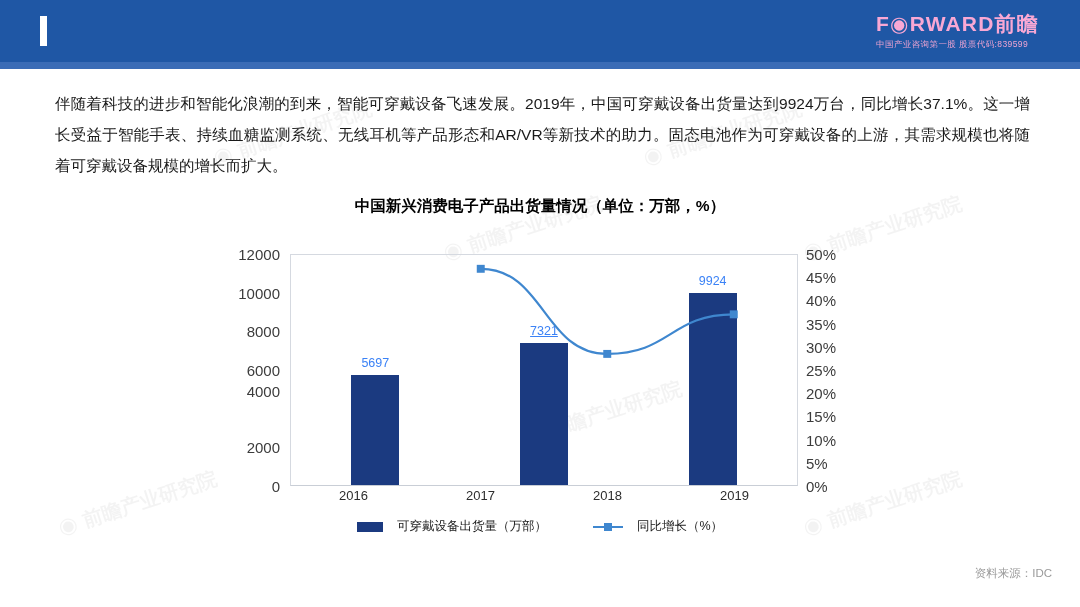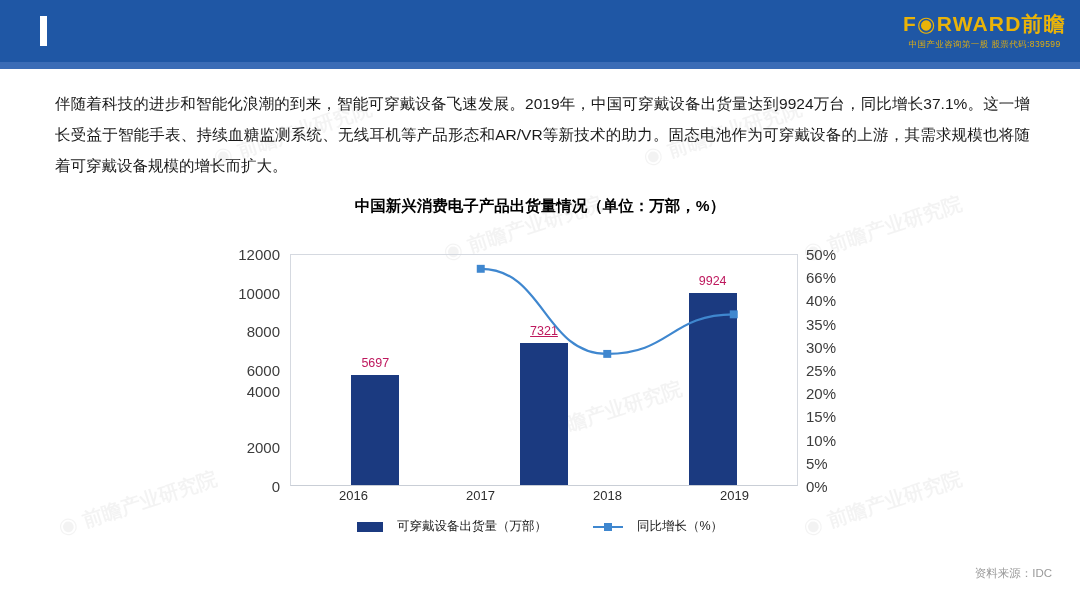--- a/index.html
+++ b/index.html
@@ -41,24 +41,24 @@
     flex: none;
   }
   .header-title {
     color: #ffffff;
     font-size: 22px;
     letter-spacing: 1px;
     white-space: nowrap;
   }
   .logo-block {
     position: absolute;
-    right: 14px;
+    right: 41px;
     top: 12px;
-    text-align: center;
-    color: #eab308;
+    text-align: left;
+    color: #f9a8d4;
   }
   .logo-main {
     font-size: 21px;
     font-weight: bold;
     letter-spacing: 1.2px;
     line-height: 24px;
   }
   .logo-sub {
     font-size: 8.5px;
     letter-spacing: 0.4px;
@@ -157,21 +157,21 @@
   .bar {
     width: 48px;
     background: #1b3a80;
   }
   .bar-label {
     position: absolute;
     left: 0;
     width: 100%;
     text-align: center;
     font-size: 12.5px;
-    color: #be185d;
+    color: #3b82f6;
   }
   .line-svg {
     position: absolute;
     left: 0; top: 0;
     width: 100%;
     height: 100%;
     overflow: visible;
   }
   .x-axis {
     position: absolute;
@@ -277,21 +277,21 @@
         <div class="ytick" style="top: 38.6667px;">10000</div>
         <div class="ytick" style="top: 77.3333px; margin-left: 28px;">8000</div>
         <div class="ytick" style="top: 116px;">6000</div>
         <div class="ytick" style="top: 137px;">4000</div>
         <div class="ytick" style="top: 193.333px;">2000</div>
         <div class="ytick" style="top: 232px;">0</div>
       </div>
 
     <div class="y-right" id="yright">
         <div class="ytick" style="top: 0px; text-align: center;">50%</div>
-        <div class="ytick" style="top: 23.2px;">66%</div>
+        <div class="ytick" style="top: 23.2px;">45%</div>
         <div class="ytick" style="top: 46.4px;">40%</div>
         <div class="ytick" style="top: 69.6px;">35%</div>
         <div class="ytick" style="top: 92.8px;">30%</div>
         <div class="ytick" style="top: 116px;">25%</div>
         <div class="ytick" style="top: 139.2px;">20%</div>
         <div class="ytick" style="top: 162.4px;">15%</div>
         <div class="ytick" style="top: 185.6px;">10%</div>
         <div class="ytick" style="top: 208.8px;">5%</div>
         <div class="ytick" style="top: 232px;">0%</div>
       </div>

